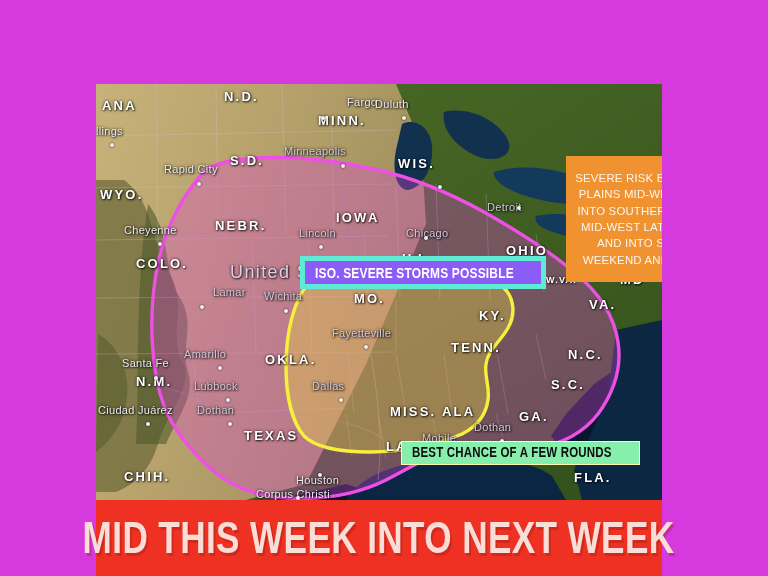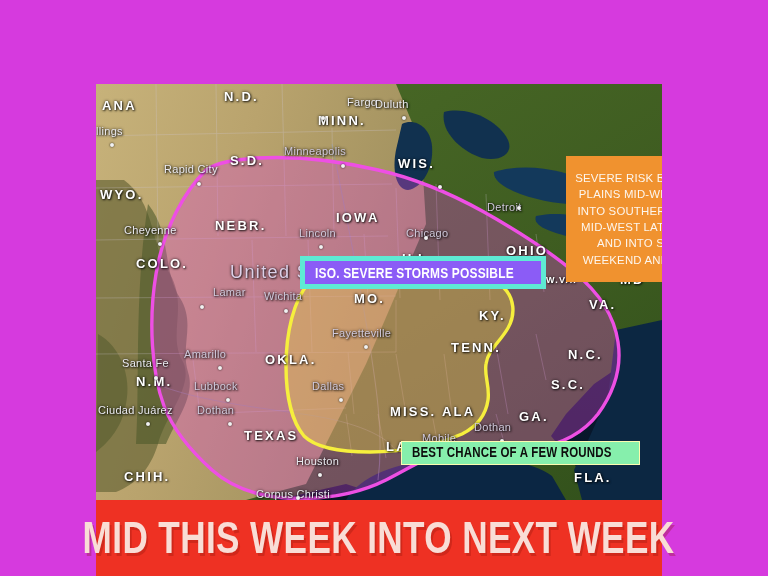--- a/index.html
+++ b/index.html
@@ -378,21 +378,21 @@
           <div class="place city dim" style="left: 101px; top: 320px;">Dothan</div>
           <div class="citydot" style="left: 132px; top: 338px;"></div>
           <div class="place city dim" style="left: 216px; top: 296px;">Dallas</div>
           <div class="citydot" style="left: 243px; top: 314px;"></div>
           <div class="place city dim" style="left: 378px; top: 337px;">Dothan</div>
           <div class="citydot" style="left: 404px; top: 355px;"></div>
           <div class="place city dim" style="left: 326px; top: 348px;">Mobile</div>
           <div class="citydot" style="left: 352px; top: 366px;"></div>
           <div class="place city" style="left: 418px; top: 358px;">Jacksonville</div>
           <div class="citydot" style="left: 462px; top: 376px;"></div>
-          <div class="place city" style="left: 188px; top: 371px; padding-left: 12px;">Houston</div>
+          <div class="place city" style="left: 188px; top: 390px; padding-left: 12px;">Houston</div>
           <div class="citydot" style="left: 222px; top: 389px;"></div>
           <div class="place city" style="left: 160px; top: 404px;">Corpus Christi</div>
           <div class="citydot" style="left: 200px; top: 412px;"></div>
         </div>
 
     </div>
 
     <div id="label-iso">
       <span class="txt">ISO. SEVERE STORMS POSSIBLE</span>
     </div>

